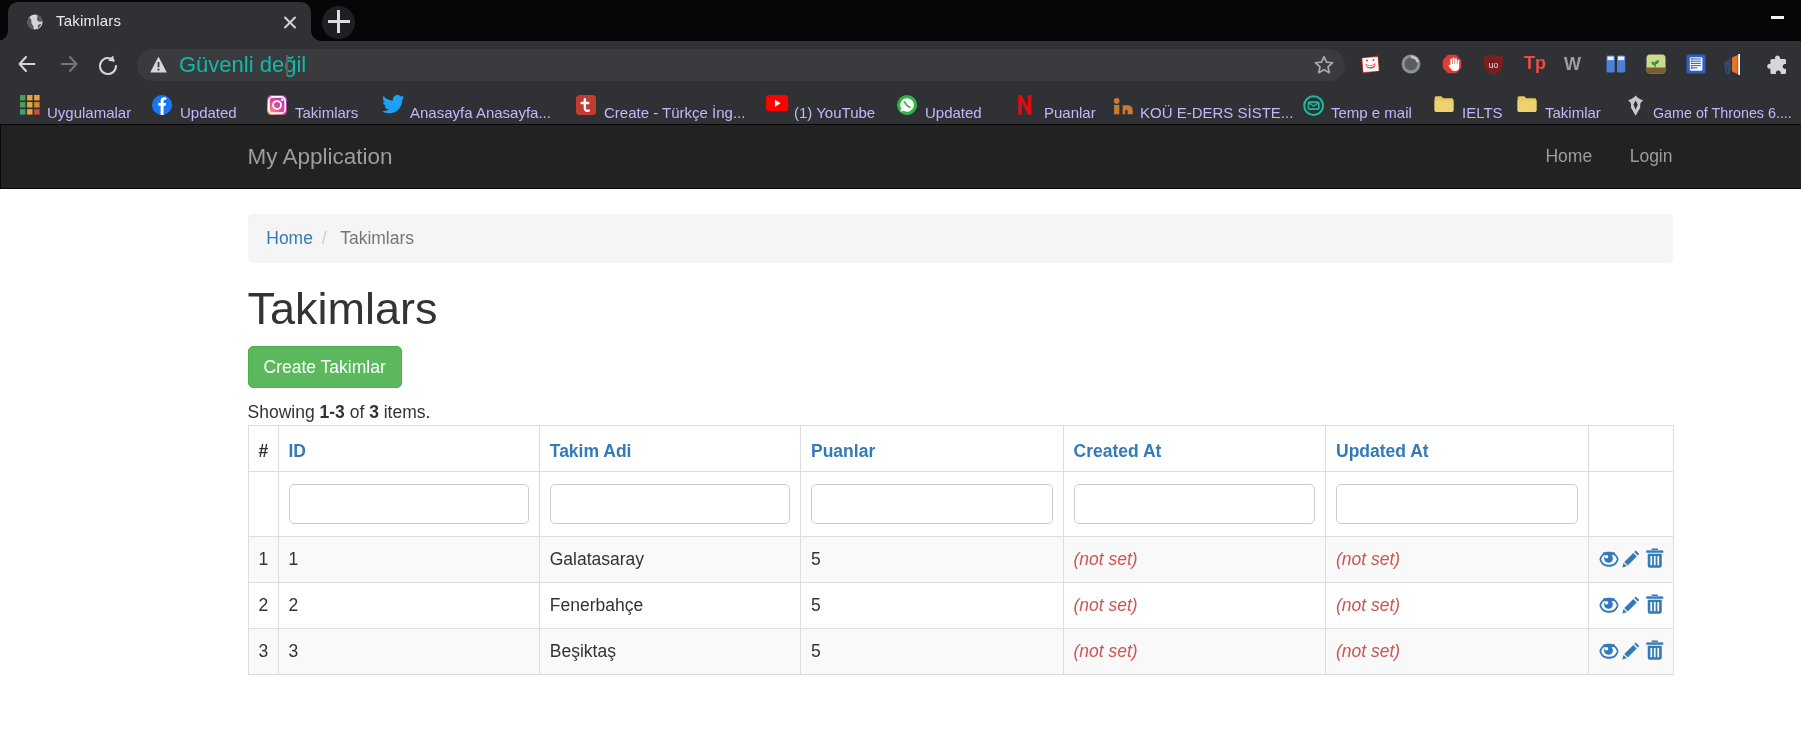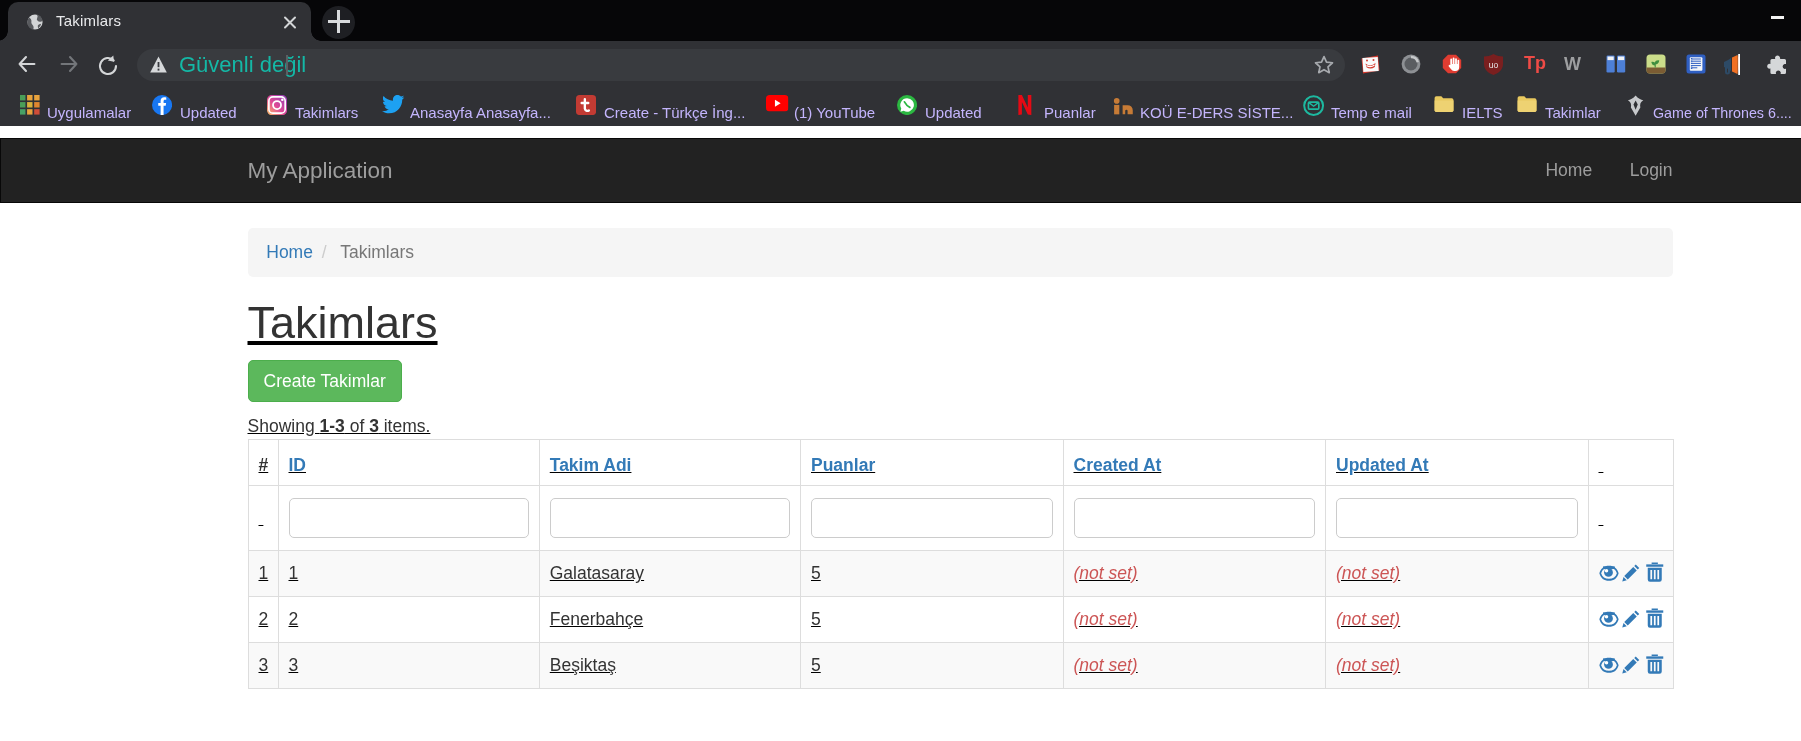--- a/index.html
+++ b/index.html
@@ -35,21 +35,21 @@
 #star { position:absolute; left:1313px; top:13px; }
 .ext { position:absolute; top:13px; }
 
 #bookbar { position:absolute; left:0; top:88px; width:1801px; height:38px; background:#303135; }
 .bm { position:absolute; top:0; height:38px; }
 .bm .ic { position:absolute; top:7px; left:0; }
 .bm .ic svg { transform:scale(1.18); transform-origin:top left; }
 .bm .tx { position:absolute; left:27px; top:8px; height:38px; line-height:34px; font-size:15px; color:#c4b5fd; white-space:nowrap;text-align:right; }
 
 
-#page { position:absolute; left:0; top:138px; width:1801px; height:551px; background:#fff; overflow:hidden;text-decoration:underline; }
+#page { position:absolute; left:0; top:124px; width:1801px; height:551px; background:#fff; overflow:hidden; }
 #zoomwrap { width:1536px; zoom:1.25; }
 .navbar { height:52px; background:#222; border:1px solid #080808; margin-bottom:20px; }
 .container { width:1170px; margin:0 auto; padding:0 15px; position:relative; }
 .brand { float:left; padding:15px; margin-left:-15px; font-size:18px; line-height:20px; color:#9d9d9d; }
 .navlinks { float:right; margin-right:-15px; }
 .navlinks a { float:left; display:block; padding:15px; font-size:14px; line-height:20px; color:#9d9d9d; text-decoration:none; }
 .breadcrumb { list-style:none; background:#f5f5f5; border-radius:4px; padding:9.5px 15px; margin-bottom:17px;
   font-size:14px; line-height:20px; }
 .breadcrumb li { display:inline-block; }
 .breadcrumb a { color:#337ab7; text-decoration:none; }

